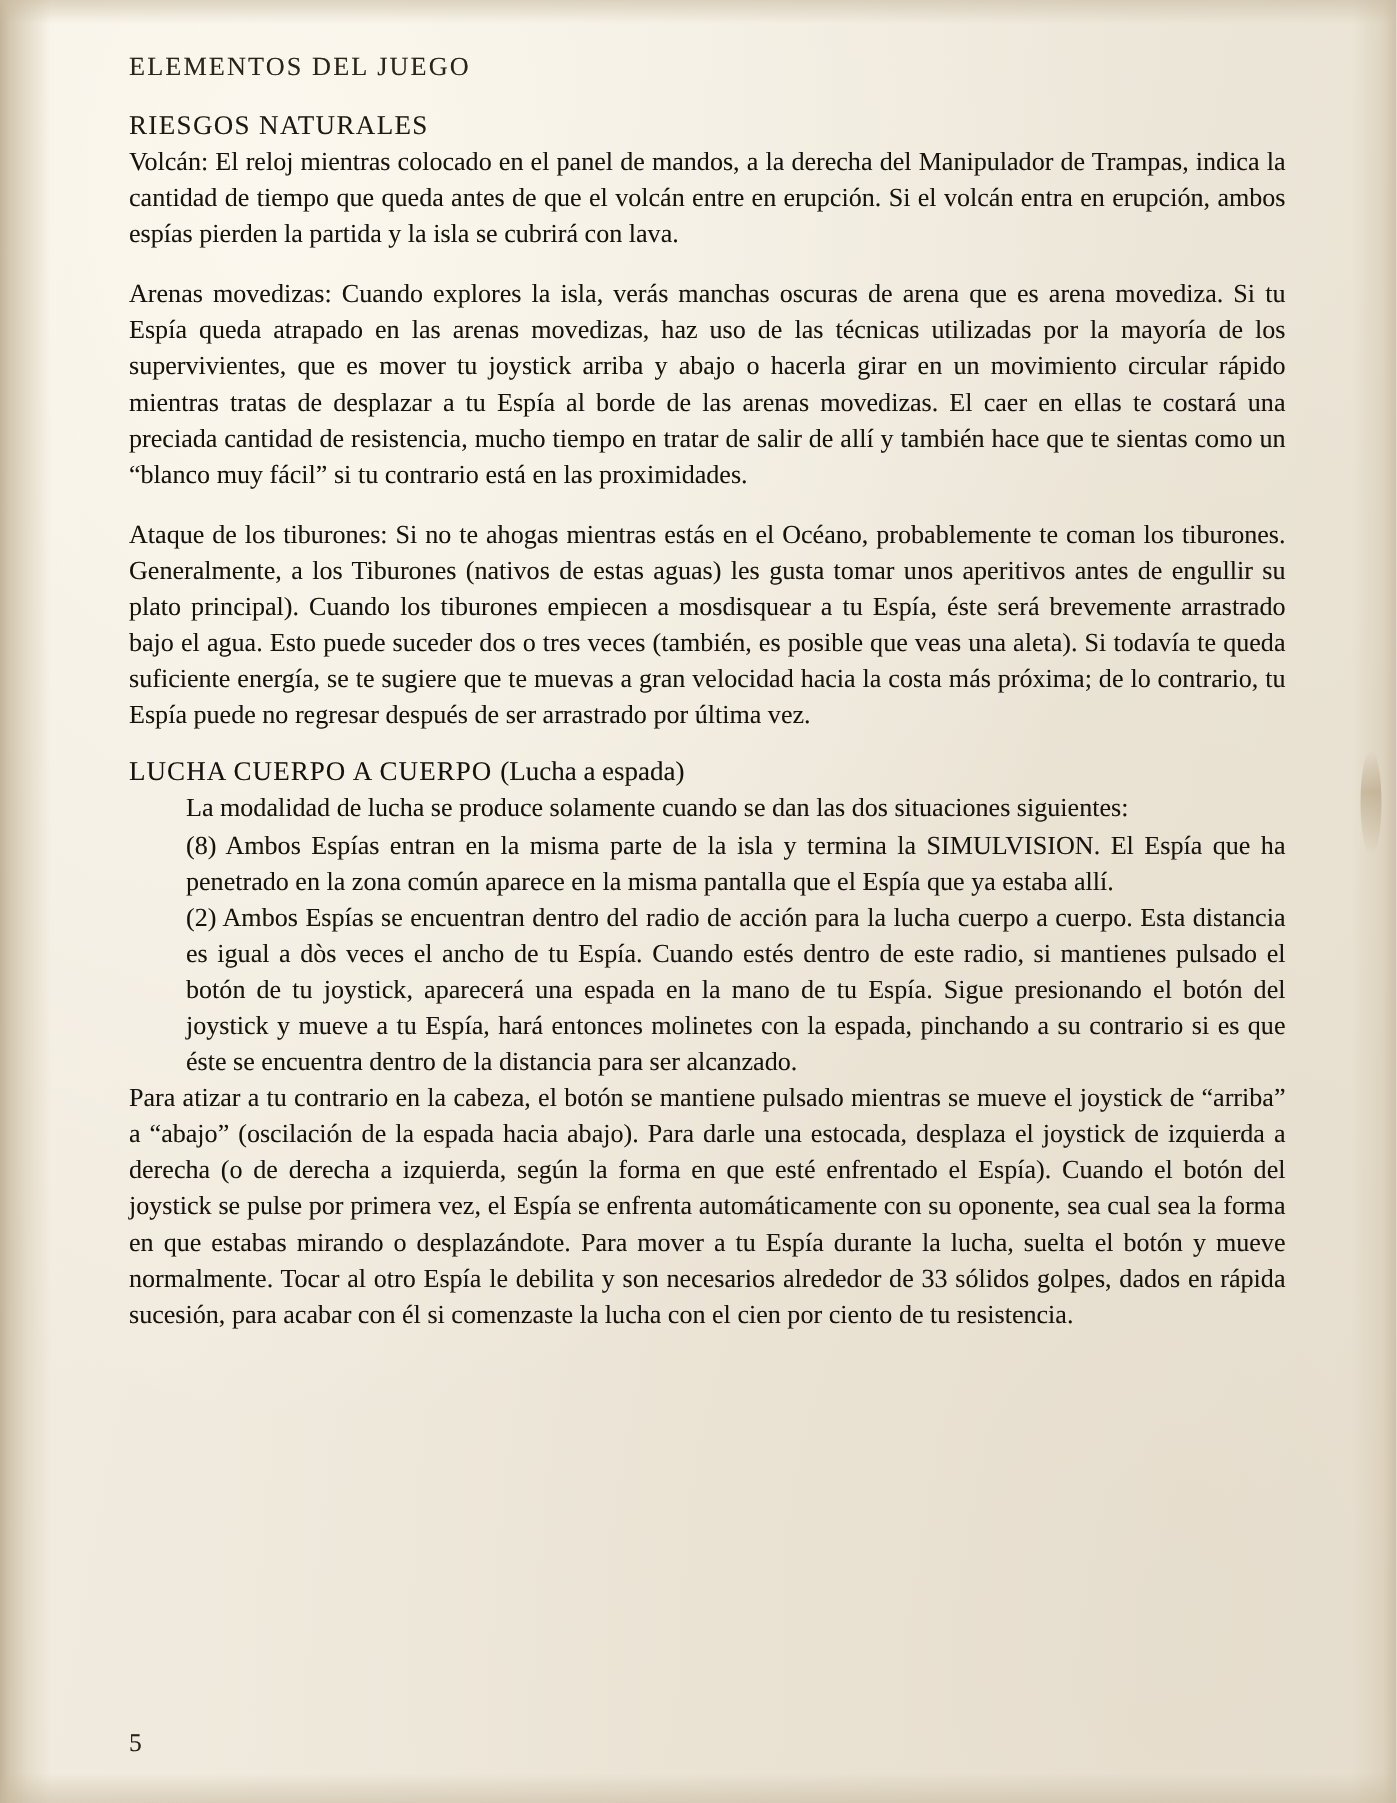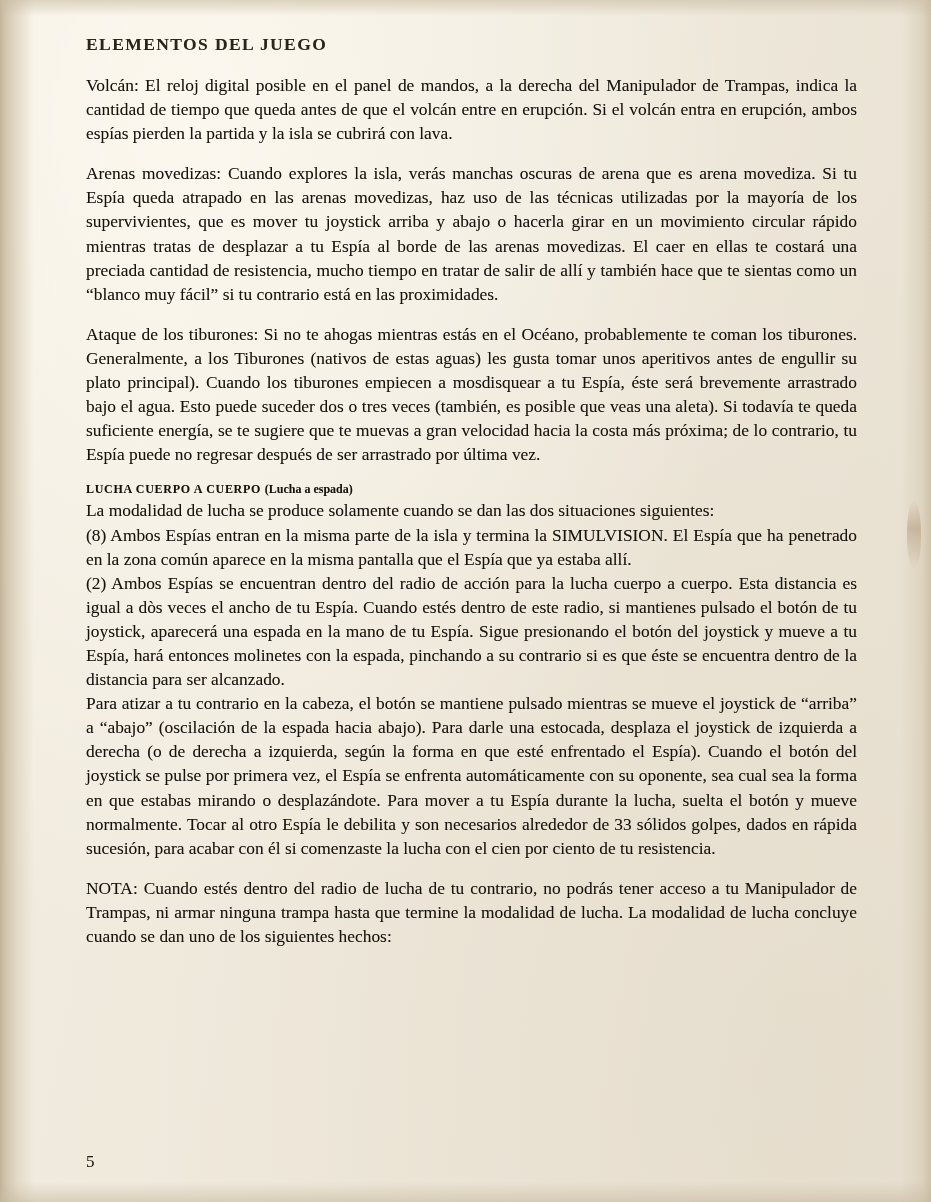--- a/index.html
+++ b/index.html
@@ -74,50 +74,49 @@
     box-sizing: border-box;
     height: 100%;
   }
 
   .running-head {
     font-size: 17.5px;
     letter-spacing: 1.4px;
     color: #2b241a;
     margin: 6px 0 18px 0;
     font-variant: normal;
-    font-weight: bold;
   }
 
   .section-title {
     font-size: 18px;
     letter-spacing: 0.9px;
     color: #1d1810;
     margin: 0 0 1px 0;
   }
 
   p.body {
     font-size: 17.4px;
     line-height: 1.385;
     margin: 0 0 16px 0;
     text-align: justify;
     text-justify: inter-word;
     color: #16120c;
     hyphens: manual;
   }
   p.tight {
     margin-bottom: 0;
+    margin-left: 38px;
   }
   p.body.first {
     margin-top: 0;
   }
   .subhead-line {
-    font-size: 12px;
+    font-size: 18px;
     letter-spacing: 0.7px;
     margin: 0 0 1px 0;
-    font-weight: bold;
   }
   .subhead-line .paren {
     letter-spacing: 0;
   }
 
   .page-number {
     position: absolute;
     left: 86px;
     bottom: 30px;
     font-size: 17px;
@@ -136,38 +135,38 @@
 <div class="edge-left"></div>
 <div class="edge-right"></div>
 <div class="edge-top"></div>
 <div class="edge-bottom"></div>
 <div class="smudge"></div>
 
 <div class="sheet">
 
   <div class="running-head">ELEMENTOS DEL JUEGO</div>
 
+  <div class="section-title">RIESGOS NATURALES</div>
 
-  <p class="body first">Volcán: El reloj digital posible en el panel de mandos, a la derecha del Manipulador de Trampas, indica la cantidad de tiempo que queda antes de que el volcán entre en erupción. Si el volcán entra en erupción, ambos espías pierden la partida y la isla se cubrirá con lava.</p>
+  <p class="body first">Volcán: El reloj mientras colocado en el panel de mandos, a la derecha del Manipulador de Trampas, indica la cantidad de tiempo que queda antes de que el volcán entre en erupción. Si el volcán entra en erupción, ambos espías pierden la partida y la isla se cubrirá con lava.</p>
 
   <p class="body">Arenas movedizas: Cuando explores la isla, verás manchas oscuras de arena que es arena movediza. Si tu Espía queda atrapado en las arenas movedizas, haz uso de las técnicas utilizadas por la mayoría de los supervivientes, que es mover tu joystick arriba y abajo o hacerla girar en un movimiento circular rápido mientras tratas de desplazar a tu Espía al borde de las arenas movedizas. El caer en ellas te costará una preciada cantidad de resistencia, mucho tiempo en tratar de salir de allí y también hace que te sientas como un “blanco muy fácil” si tu contrario está en las proximidades.</p>
 
 
   <p class="body">Ataque de los tiburones: Si no te ahogas mientras estás en el Océano, probablemente te coman los tiburones. Generalmente, a los Tiburones (nativos de estas aguas) les gusta tomar unos aperitivos antes de engullir su plato principal). Cuando los tiburones empiecen a mosdisquear a tu Espía, éste será brevemente arrastrado bajo el agua. Esto puede suceder dos o tres veces (también, es posible que veas una aleta). Si todavía te queda suficiente energía, se te sugiere que te muevas a gran velocidad hacia la costa más próxima; de lo contrario, tu Espía puede no regresar después de ser arrastrado por última vez.</p>
 
   <div class="subhead-line">
     <span>LUCHA CUERPO A CUERPO</span>
     <span class="paren">(Lucha a espada)</span>
   </div>
 
   <p class="body tight">La modalidad de lucha se produce solamente cuando se dan las dos situaciones siguientes:</p>
 
   <p class="body tight">(8) Ambos Espías entran en la misma parte de la isla y termina la SIMULVISION. El Espía que ha penetrado en la zona común aparece en la misma pantalla que el Espía que ya estaba allí.</p>
 
   <p class="body tight">(2) Ambos Espías se encuentran dentro del radio de acción para la lucha cuerpo a cuerpo. Esta distancia es igual a dòs veces el ancho de tu Espía. Cuando estés dentro de este radio, si mantienes pulsado el botón de tu joystick, aparecerá una espada en la mano de tu Espía. Sigue presionando el botón del joystick y mueve a tu Espía, hará entonces molinetes con la espada, pinchando a su contrario si es que éste se encuentra dentro de la distancia para ser alcanzado.</p>
 
   <p class="body">Para atizar a tu contrario en la cabeza, el botón se mantiene pulsado mientras se mueve el joystick de “arriba” a “abajo” (oscilación de la espada hacia abajo). Para darle una estocada, desplaza el joystick de izquierda a derecha (o de derecha a izquierda, según la forma en que esté enfrentado el Espía). Cuando el botón del joystick se pulse por primera vez, el Espía se enfrenta automáticamente con su oponente, sea cual sea la forma en que estabas mirando o desplazándote. Para mover a tu Espía durante la lucha, suelta el botón y mueve normalmente. Tocar al otro Espía le debilita y son necesarios alrededor de 33 sólidos golpes, dados en rápida sucesión, para acabar con él si comenzaste la lucha con el cien por ciento de tu resistencia.</p>
 
-  <p class="body">NOTA: Cuando estés dentro del radio de lucha de tu contrario, no podrás tener acceso a tu Manipulador de Trampas, ni armar ninguna trampa hasta que termine la modalidad de lucha. La modalidad de lucha concluye cuando se dan uno de los siguientes hechos:</p>
 
   <div class="page-number">5</div>
 
 </div>
 
 </body></html>

